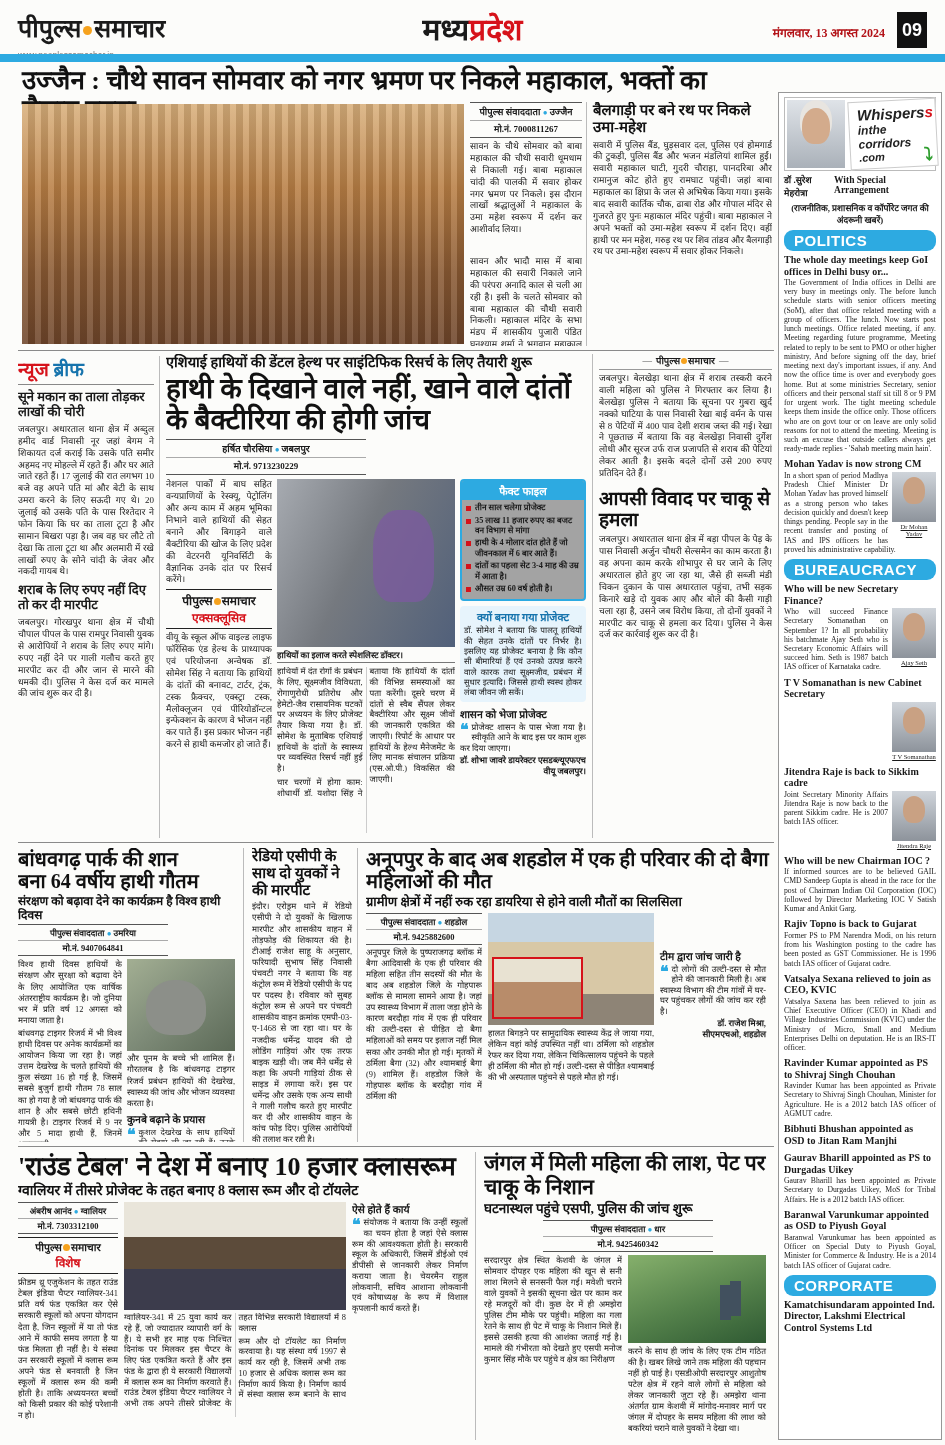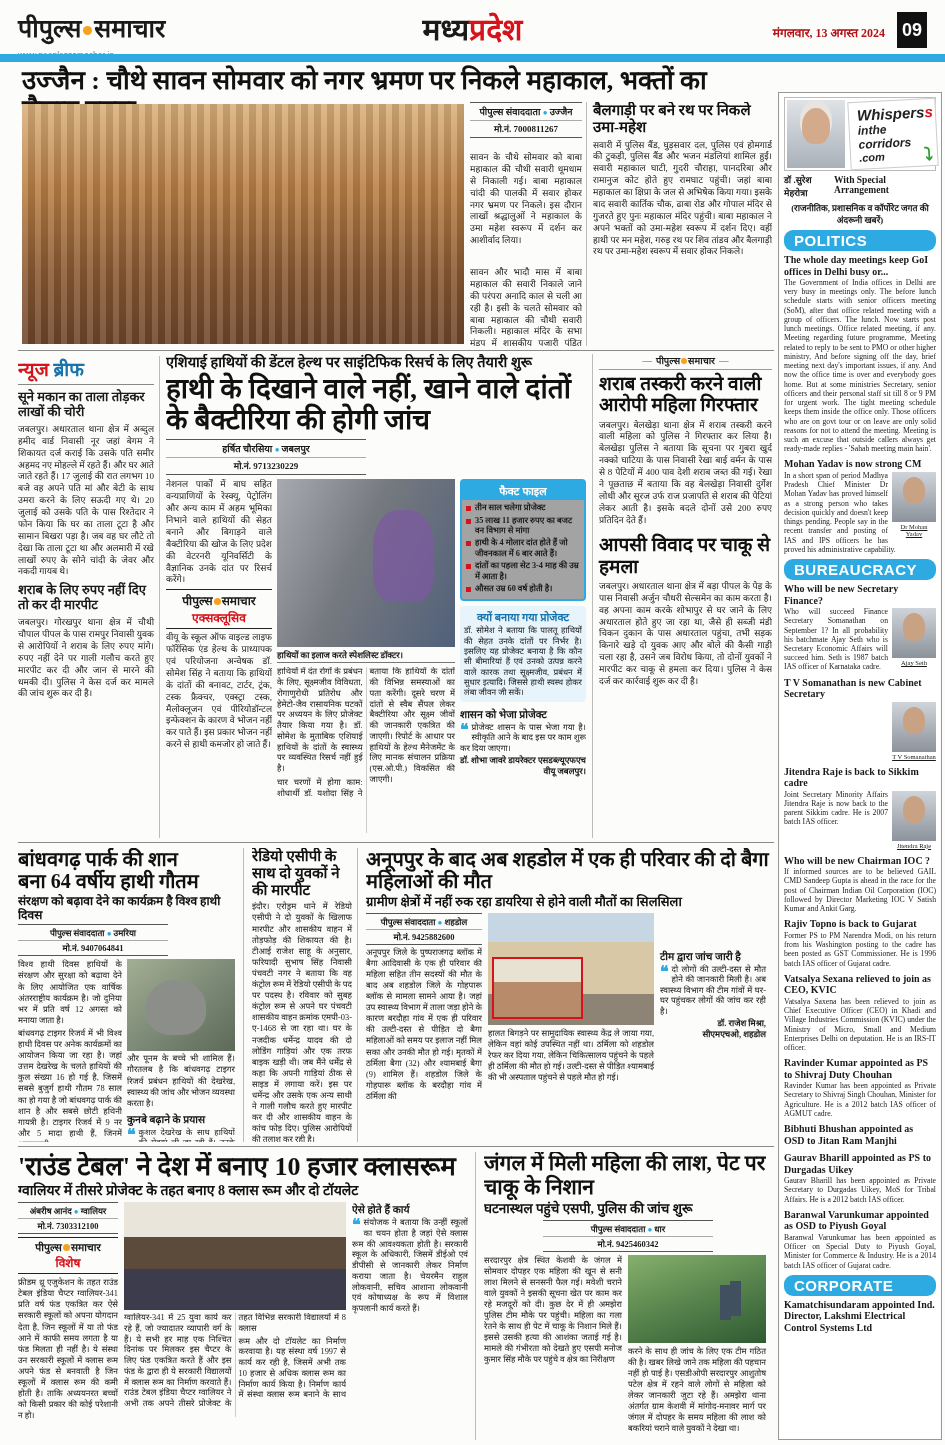--- a/index.html
+++ b/index.html
@@ -105,21 +105,21 @@
   <div class="abs pagebox" style="right:18px;top:12px;">09</div>
   <div class="abs blue-rule" style="left:0;top:54px;width:945px;height:8px;"></div>
 
   <div class="abs hl" style="left:22px;top:66px;width:745px;font-size:26px;">उज्जैन : चौथे सावन सोमवार को नगर भ्रमण पर निकले महाकाल, भक्तों का सैलाब उमड़ा</div>
 
   <div class="abs ph ph-crowd" style="left:22px;top:104px;width:442px;height:240px;"></div>
 
   <div class="abs clip" style="left:470px;top:102px;width:112px;height:244px;">
     <div class="byrow"><span>पीपुल्स संवाददाता</span> <span class="loc">उज्जैन</span></div>
     <div class="phone">मो.नं. 7000811267</div>
-    <div class="bt" style="margin-top:14px;">सावन के चौथे सोमवार को बाबा महाकाल की चौथी सवारी धूमधाम से निकाली गई। बाबा महाकाल चांदी की पालकी में सवार होकर नगर भ्रमण पर निकले। इस दौरान लाखों श्रद्धालुओं ने महाकाल के उमा महेश स्वरूप में दर्शन कर आशीर्वाद लिया।</div>
+    <div class="bt" style="margin-top:3px;">सावन के चौथे सोमवार को बाबा महाकाल की चौथी सवारी धूमधाम से निकाली गई। बाबा महाकाल चांदी की पालकी में सवार होकर नगर भ्रमण पर निकले। इस दौरान लाखों श्रद्धालुओं ने महाकाल के उमा महेश स्वरूप में दर्शन कर आशीर्वाद लिया।</div>
     <div class="bt" style="margin-top:20px;">सावन और भादौ मास में बाबा महाकाल की सवारी निकाले जाने की परंपरा अनादि काल से चली आ रही है। इसी के चलते सोमवार को बाबा महाकाल की चौथी सवारी निकली। महाकाल मंदिर के सभा मंडप में शासकीय पुजारी पंडित घनश्याम शर्मा ने भगवान महाकाल की पूजा-अर्चना की।</div>
   </div>
 
   <div class="abs clip vr" style="left:586px;top:102px;width:186px;height:244px;padding-left:6px;">
     <div class="sub" style="font-size:15px;margin-bottom:3px;">बैलगाड़ी पर बने रथ पर निकले उमा-महेश</div>
     <div class="bt">सवारी में पुलिस बैंड, घुड़सवार दल, पुलिस एवं होमगार्ड की टुकड़ी, पुलिस बैंड और भजन मंडलियां शामिल हुईं। सवारी महाकाल घाटी, गुदरी चौराहा, पानदरिबा और रामानुज कोट होते हुए रामघाट पहुंची। जहां बाबा महाकाल का क्षिप्रा के जल से अभिषेक किया गया। इसके बाद सवारी कार्तिक चौक, ढाबा रोड और गोपाल मंदिर से गुजरते हुए पुनः महाकाल मंदिर पहुंची। बाबा महाकाल ने अपने भक्तों को उमा-महेश स्वरूप में दर्शन दिए। वहीं हाथी पर मन महेश, गरुड़ रथ पर शिव तांडव और बैलगाड़ी रथ पर उमा-महेश स्वरूप में सवार होकर निकले।</div>
   </div>
 
   <div id="side" class="abs clip" style="left:778px;top:92px;width:164px;height:1348px;">
     <div class="wh-head">
@@ -181,21 +181,21 @@
       </div>
     <div class="si">
         <h4>Rajiv Topno is back to Gujarat</h4>
         <p>Former PS to PM Narendra Modi, on his return from his Washington posting to the cadre has been posted as GST Commissioner. He is 1996 batch IAS officer of Gujarat cadre.</p>
       </div>
     <div class="si">
         <h4>Vatsalya Sexana relieved to join as CEO, KVIC</h4>
         <p>Vatsalya Saxena has been relieved to join as Chief Executive Officer (CEO) in Khadi and Village Industries Commission (KVIC) under the Ministry of Micro, Small and Medium Enterprises Delhi on deputation. He is an IRS-IT officer.</p>
       </div>
     <div class="si">
-        <h4>Ravinder Kumar appointed as PS to Shivraj Duty Chouhan</h4>
+        <h4>Ravinder Kumar appointed as PS to Shivraj Singh Chouhan</h4>
         <p>Ravinder Kumar has been appointed as Private Secretary to Shivraj Singh Chouhan, Minister for Agriculture. He is a 2012 batch IAS officer of AGMUT cadre.</p>
       </div>
     <div class="si">
         <h4>Bibhuti Bhushan appointed as OSD to Jitan Ram Manjhi</h4>
       </div>
     <div class="si">
         <h4>Gaurav Bharill appointed as PS to Durgadas Uikey</h4>
         <p>Gaurav Bharill has been appointed as Private Secretary to Durgadas Uikey, MoS for Tribal Affairs. He is a 2012 batch IAS officer.</p>
       </div>
     <div class="si">
@@ -263,21 +263,20 @@
           <div class="qt">शासन को भेजा प्रोजेक्ट</div>
           <div style="font-size:8.4px;line-height:1.25;text-align:justify;"><span class="qmark">❝</span><span>प्रोजेक्ट शासन के पास भेजा गया है। स्वीकृति आने के बाद इस पर काम शुरू कर दिया जाएगा।</span></div>
           <div class="attr">डॉ. शोभा जावरे डायरेक्टर एसडब्ल्यूएफएच वीयू जबलपुर।</div>
         </div>
       </div>
     </div>
   </div>
 
   <div class="abs clip vr" style="left:592px;top:354px;width:180px;height:484px;padding-left:6px;">
     <div class="minilogo"><span>पीपुल्स</span><span class="dot"></span><span>समाचार</span></div>
-    <div class="hl" style="font-size:19px;margin-bottom:4px;">शराब तस्करी करने वाली आरोपी महिला गिरफ्तार</div>
     <div class="bt">जबलपुर। बेलखेड़ा थाना क्षेत्र में शराब तस्करी करने वाली महिला को पुलिस ने गिरफ्तार कर लिया है। बेलखेड़ा पुलिस ने बताया कि सूचना पर गुबरा खुर्द नक्को घाटिया के पास निवासी रेखा बाई वर्मन के पास से 8 पेटियों में 400 पाव देशी शराब जब्त की गई। रेखा ने पूछताछ में बताया कि वह बेलखेड़ा निवासी दुर्गेश लोधी और सूरज उर्फ राज प्रजापति से शराब की पेटियां लेकर आती है। इसके बदले दोनों उसे 200 रुपए प्रतिदिन देते हैं।</div>
     <div class="hl" style="font-size:19px;margin:8px 0 4px;">आपसी विवाद पर चाकू से हमला</div>
     <div class="bt">जबलपुर। अधारताल थाना क्षेत्र में बड़ा पीपल के पेड़ के पास निवासी अर्जुन चौधरी सेल्समेन का काम करता है। वह अपना काम करके शोभापुर से घर जाने के लिए अधारताल होते हुए जा रहा था, जैसे ही सब्जी मंडी चिकन दुकान के पास अधारताल पहुंचा, तभी सड़क किनारे खड़े दो युवक आए और बोले की कैसी गाड़ी चला रहा है, उसने जब विरोध किया, तो दोनों युवकों ने मारपीट कर चाकू से हमला कर दिया। पुलिस ने केस दर्ज कर कार्रवाई शुरू कर दी है।</div>
   </div>
 
   <div class="abs hrule" style="left:18px;top:842px;width:756px;"></div>
 
   <div class="abs clip" style="left:18px;top:848px;width:226px;height:294px;padding-right:5px;border-right:1px solid #bbb;">
     <div class="hl" style="font-size:20px;"><span>बांधवगढ़ पार्क की शान</span><br><span>बना 64 वर्षीय हाथी गौतम</span></div>
     <div class="sub" style="font-size:12px;margin:2px 0;">संरक्षण को बढ़ावा देने का कार्यक्रम है विश्व हाथी दिवस</div>

